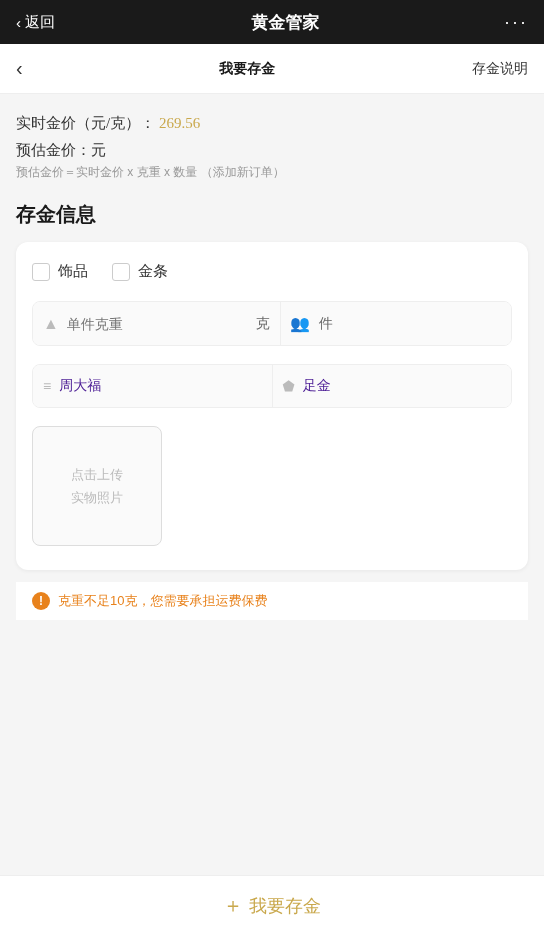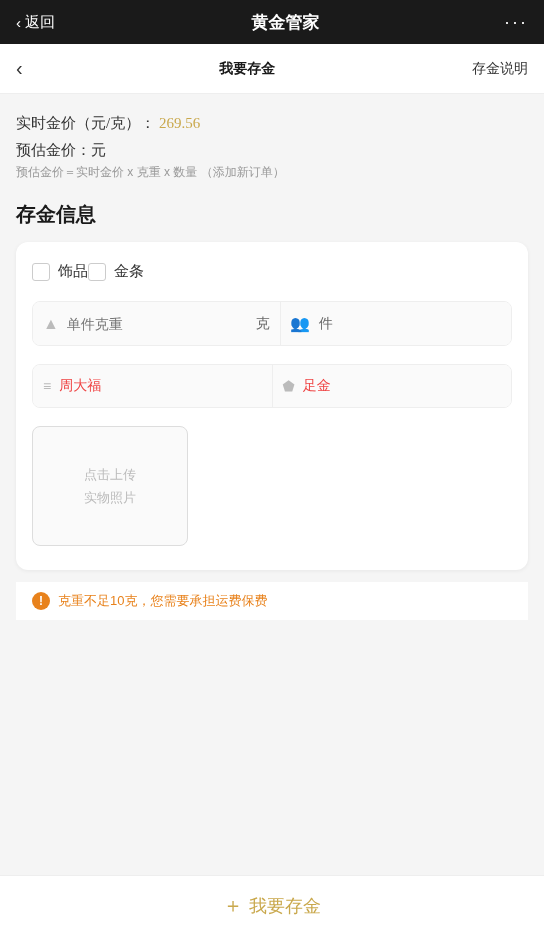--- a/index.html
+++ b/index.html
@@ -107,20 +107,21 @@
       border-radius: 12px;
       padding: 20px 16px;
       box-shadow: 0 1px 4px rgba(0,0,0,0.06);
       margin-bottom: 12px;
     }
 
     
     .checkbox-row {
       display: flex;
       align-items: center;
+      gap: 24px;
       margin-bottom: 20px;
     }
     .checkbox-item {
       display: flex;
       align-items: center;
       gap: 8px;
       font-size: 15px;
       color: #333;
     }
     .checkbox-box {
@@ -196,26 +197,26 @@
     .select-cell:last-child {
       border-right: none;
     }
     .select-icon {
       color: #bbb;
       font-size: 14px;
       flex-shrink: 0;
     }
     .select-value {
       font-size: 14px;
-      color: #ef4444;
+      color: #4c1d95;
     }
 
     
     .upload-area {
-      width: 156px;
+      width: 130px;
       height: 120px;
       border: 1.5px solid #ddd;
       border-radius: 8px;
       display: flex;
       flex-direction: column;
       align-items: center;
       justify-content: center;
       color: #bbb;
       font-size: 13px;
       line-height: 1.8;

